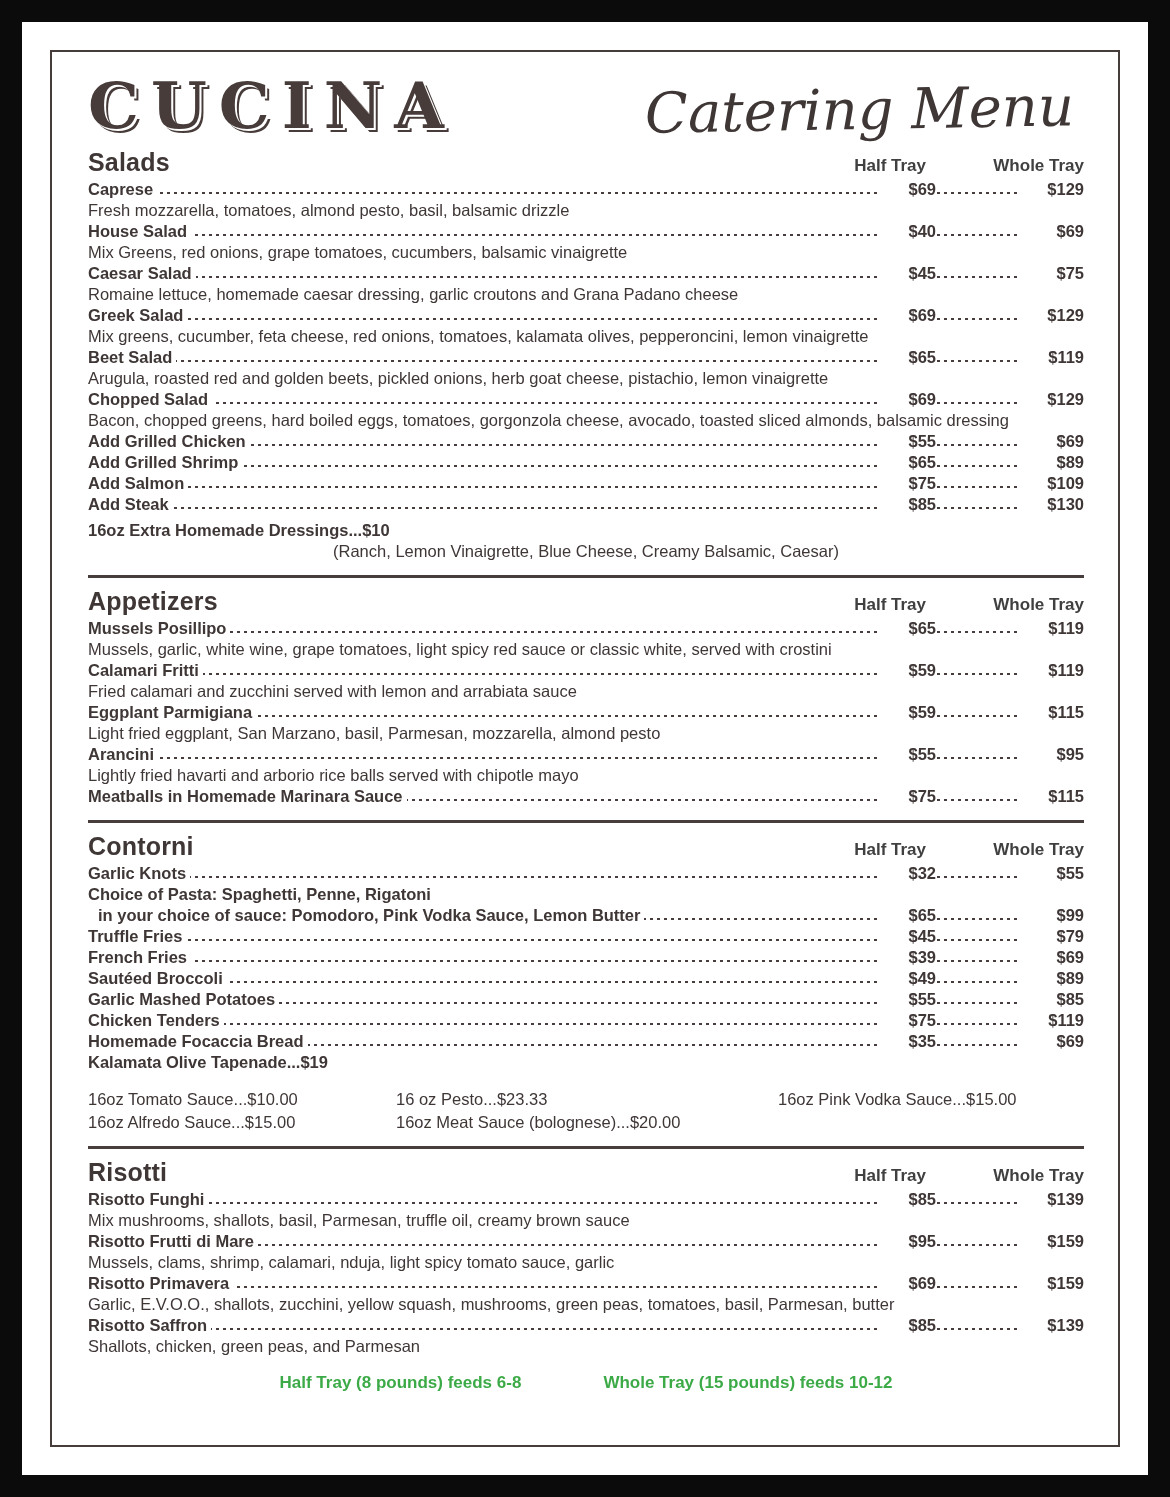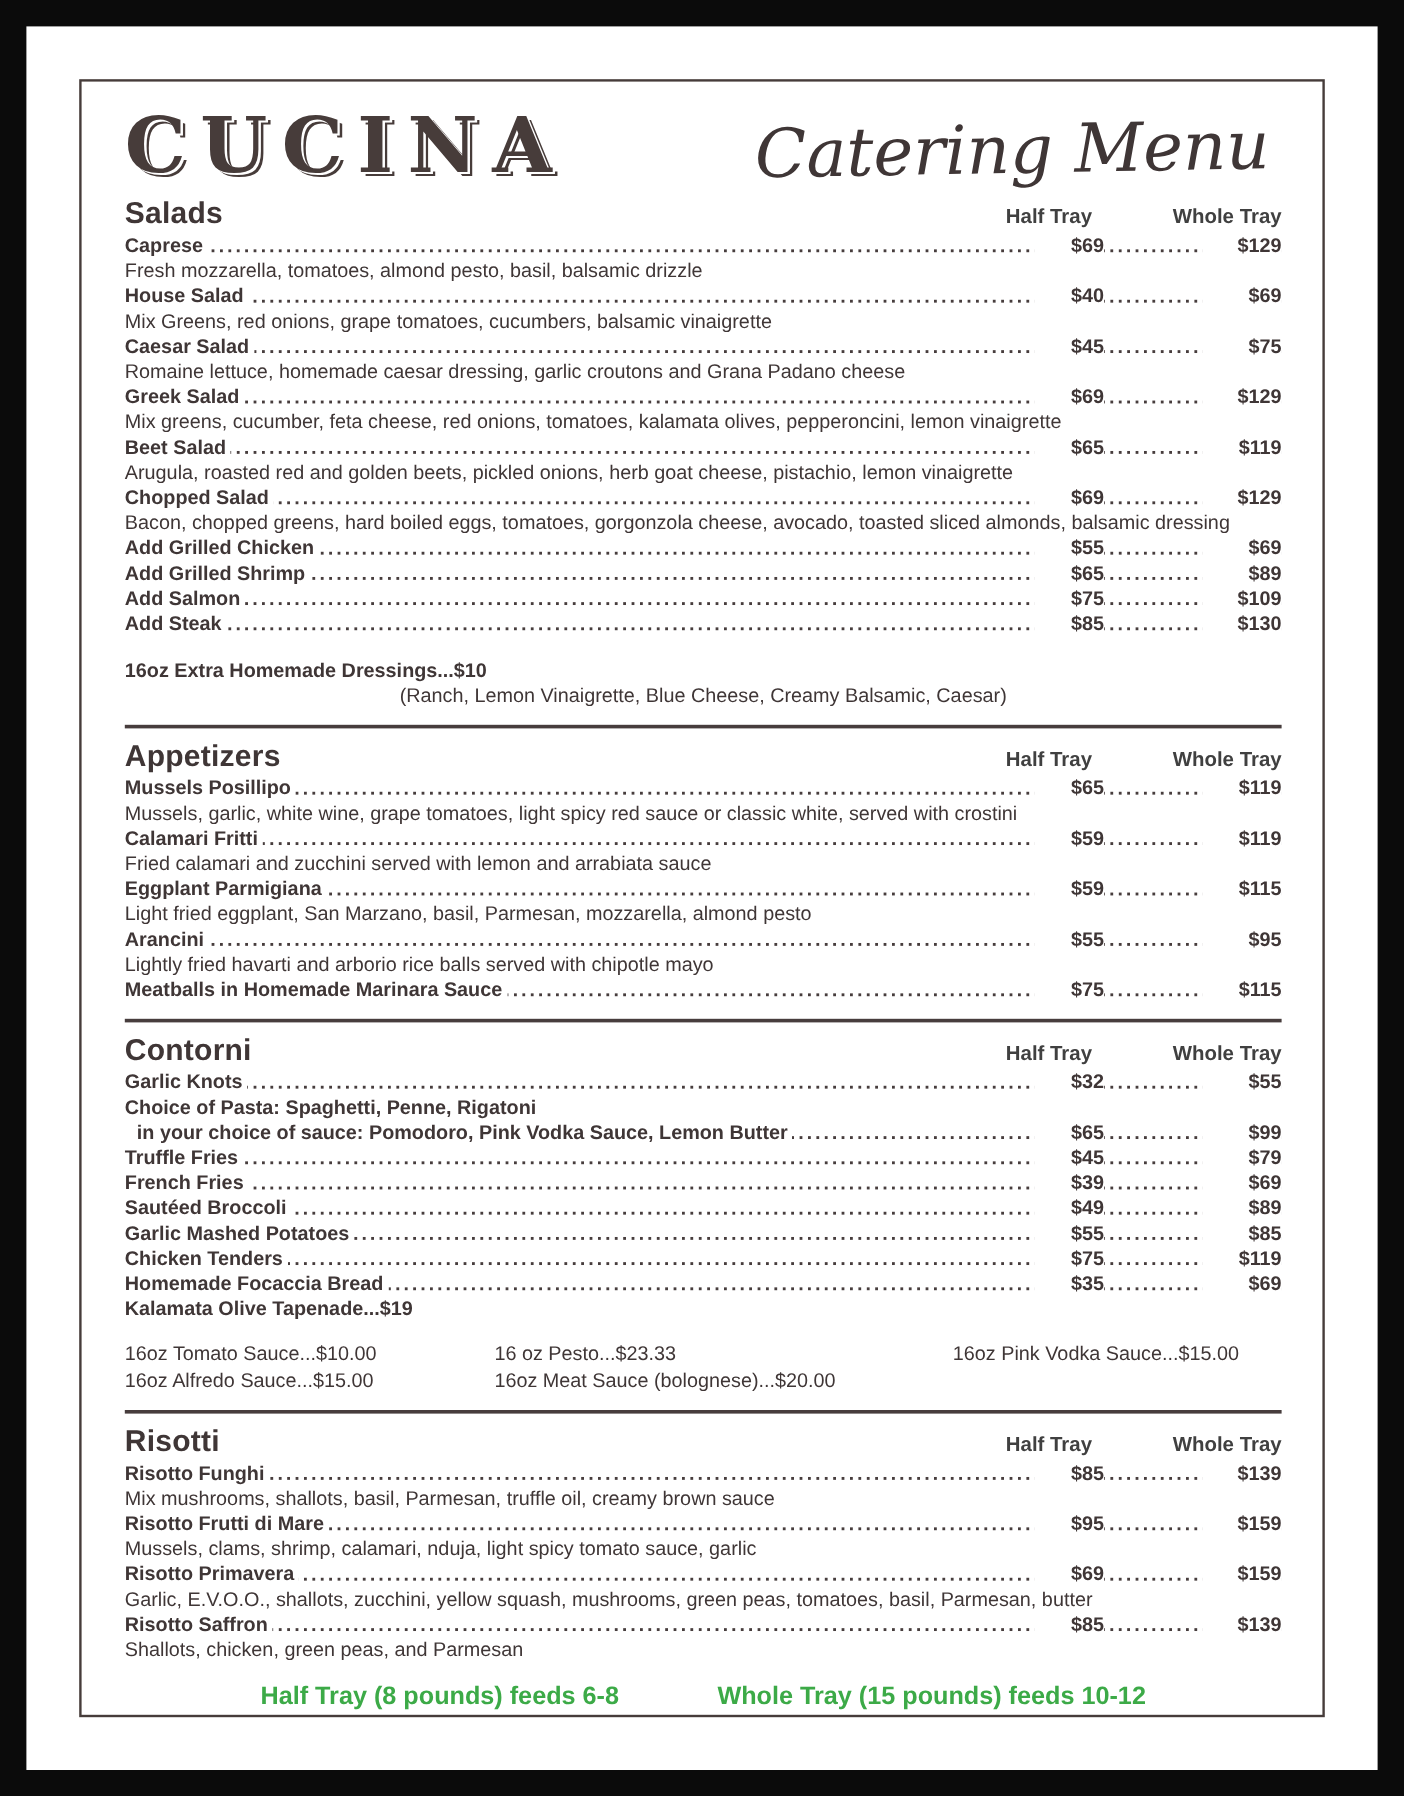--- a/index.html
+++ b/index.html
@@ -1,19 +1,19 @@
 <!DOCTYPE html>
 <html><head>
 <meta charset="utf-8">
 <style>
   * { margin:0; padding:0; box-sizing:border-box; }
   html,body { width:1170px; }
   body { background:#0b0b0b; font-family:"Liberation Sans","DejaVu Sans",sans-serif; }
   .frame { width:1170px; height:1497px; background:#0b0b0b; padding:22px; }
-  .sheet { width:100%; height:100%; background:#ffffff; padding:44px; }
+  .sheet { width:100%; height:100%; background:#ffffff; padding:28px; }
   .bordered { height:100%; border:2px solid #463c3a; padding:22px 34px 14px 36px; overflow:hidden; color:#3f3636; }
 
   .masthead { display:flex; justify-content:space-between; align-items:flex-end; margin-bottom:10px; padding-right:6px; }
   .brand { font-family:"DejaVu Serif","Liberation Serif",serif; font-weight:900; font-size:64px; line-height:1;
            letter-spacing:12px; color:#473c3a; text-shadow:2px 2px 0 #ffffff, 4px 4px 0 #473c3a; }
   .script { font-family:"DejaVu Serif","Liberation Serif",serif; font-style:italic; font-size:56px; line-height:1;
             color:#3f3636; transform:rotate(-1deg); padding-right:4px; }
 
   .sec-head { display:flex; align-items:baseline; margin-bottom:2px; }
   .sec-title { flex:1; font-size:25px; font-weight:700; color:#3f3636; letter-spacing:0.2px; }
@@ -30,29 +30,29 @@
   .row .ph { width:58px; text-align:right; background:#fff; padding-left:4px; white-space:nowrap; }
   .row .sp2 { width:82px; }
   .row .pw { width:66px; text-align:right; background:#fff; padding-left:4px; white-space:nowrap; }
   .indent .nm { padding-left:10px; }
 
   .desc { font-size:16.5px; line-height:21px; font-weight:400; }
   .boldline { font-size:16.5px; line-height:21px; font-weight:700; }
   .plainline { font-size:16.5px; line-height:21px; font-weight:400;text-align:center; }
 
   .addons { margin-top:0; }
-  .dressings { margin-top:18px; }
+  .dressings { margin-top:5px; }
 
   .divider { border-top:3px solid #473d3d; margin:13px 0 9px; }
 
   .sauces { display:grid; grid-template-columns:308px 382px 1fr; row-gap:1px; margin-top:15px;
             font-size:16.5px; line-height:22px; font-weight:400; }
 
   .footer { display:flex; justify-content:center; gap:82px; margin-top:16px;
-            font-size:21px; font-weight:700; color:#3caa47; }
+            font-size:17px; font-weight:700; color:#3caa47; }
 </style>
 </head>
 <body>
 
 <div class="frame">
 <div class="sheet">
 <div class="bordered">
 
   <div class="masthead">
     <div class="brand">CUCINA</div>

